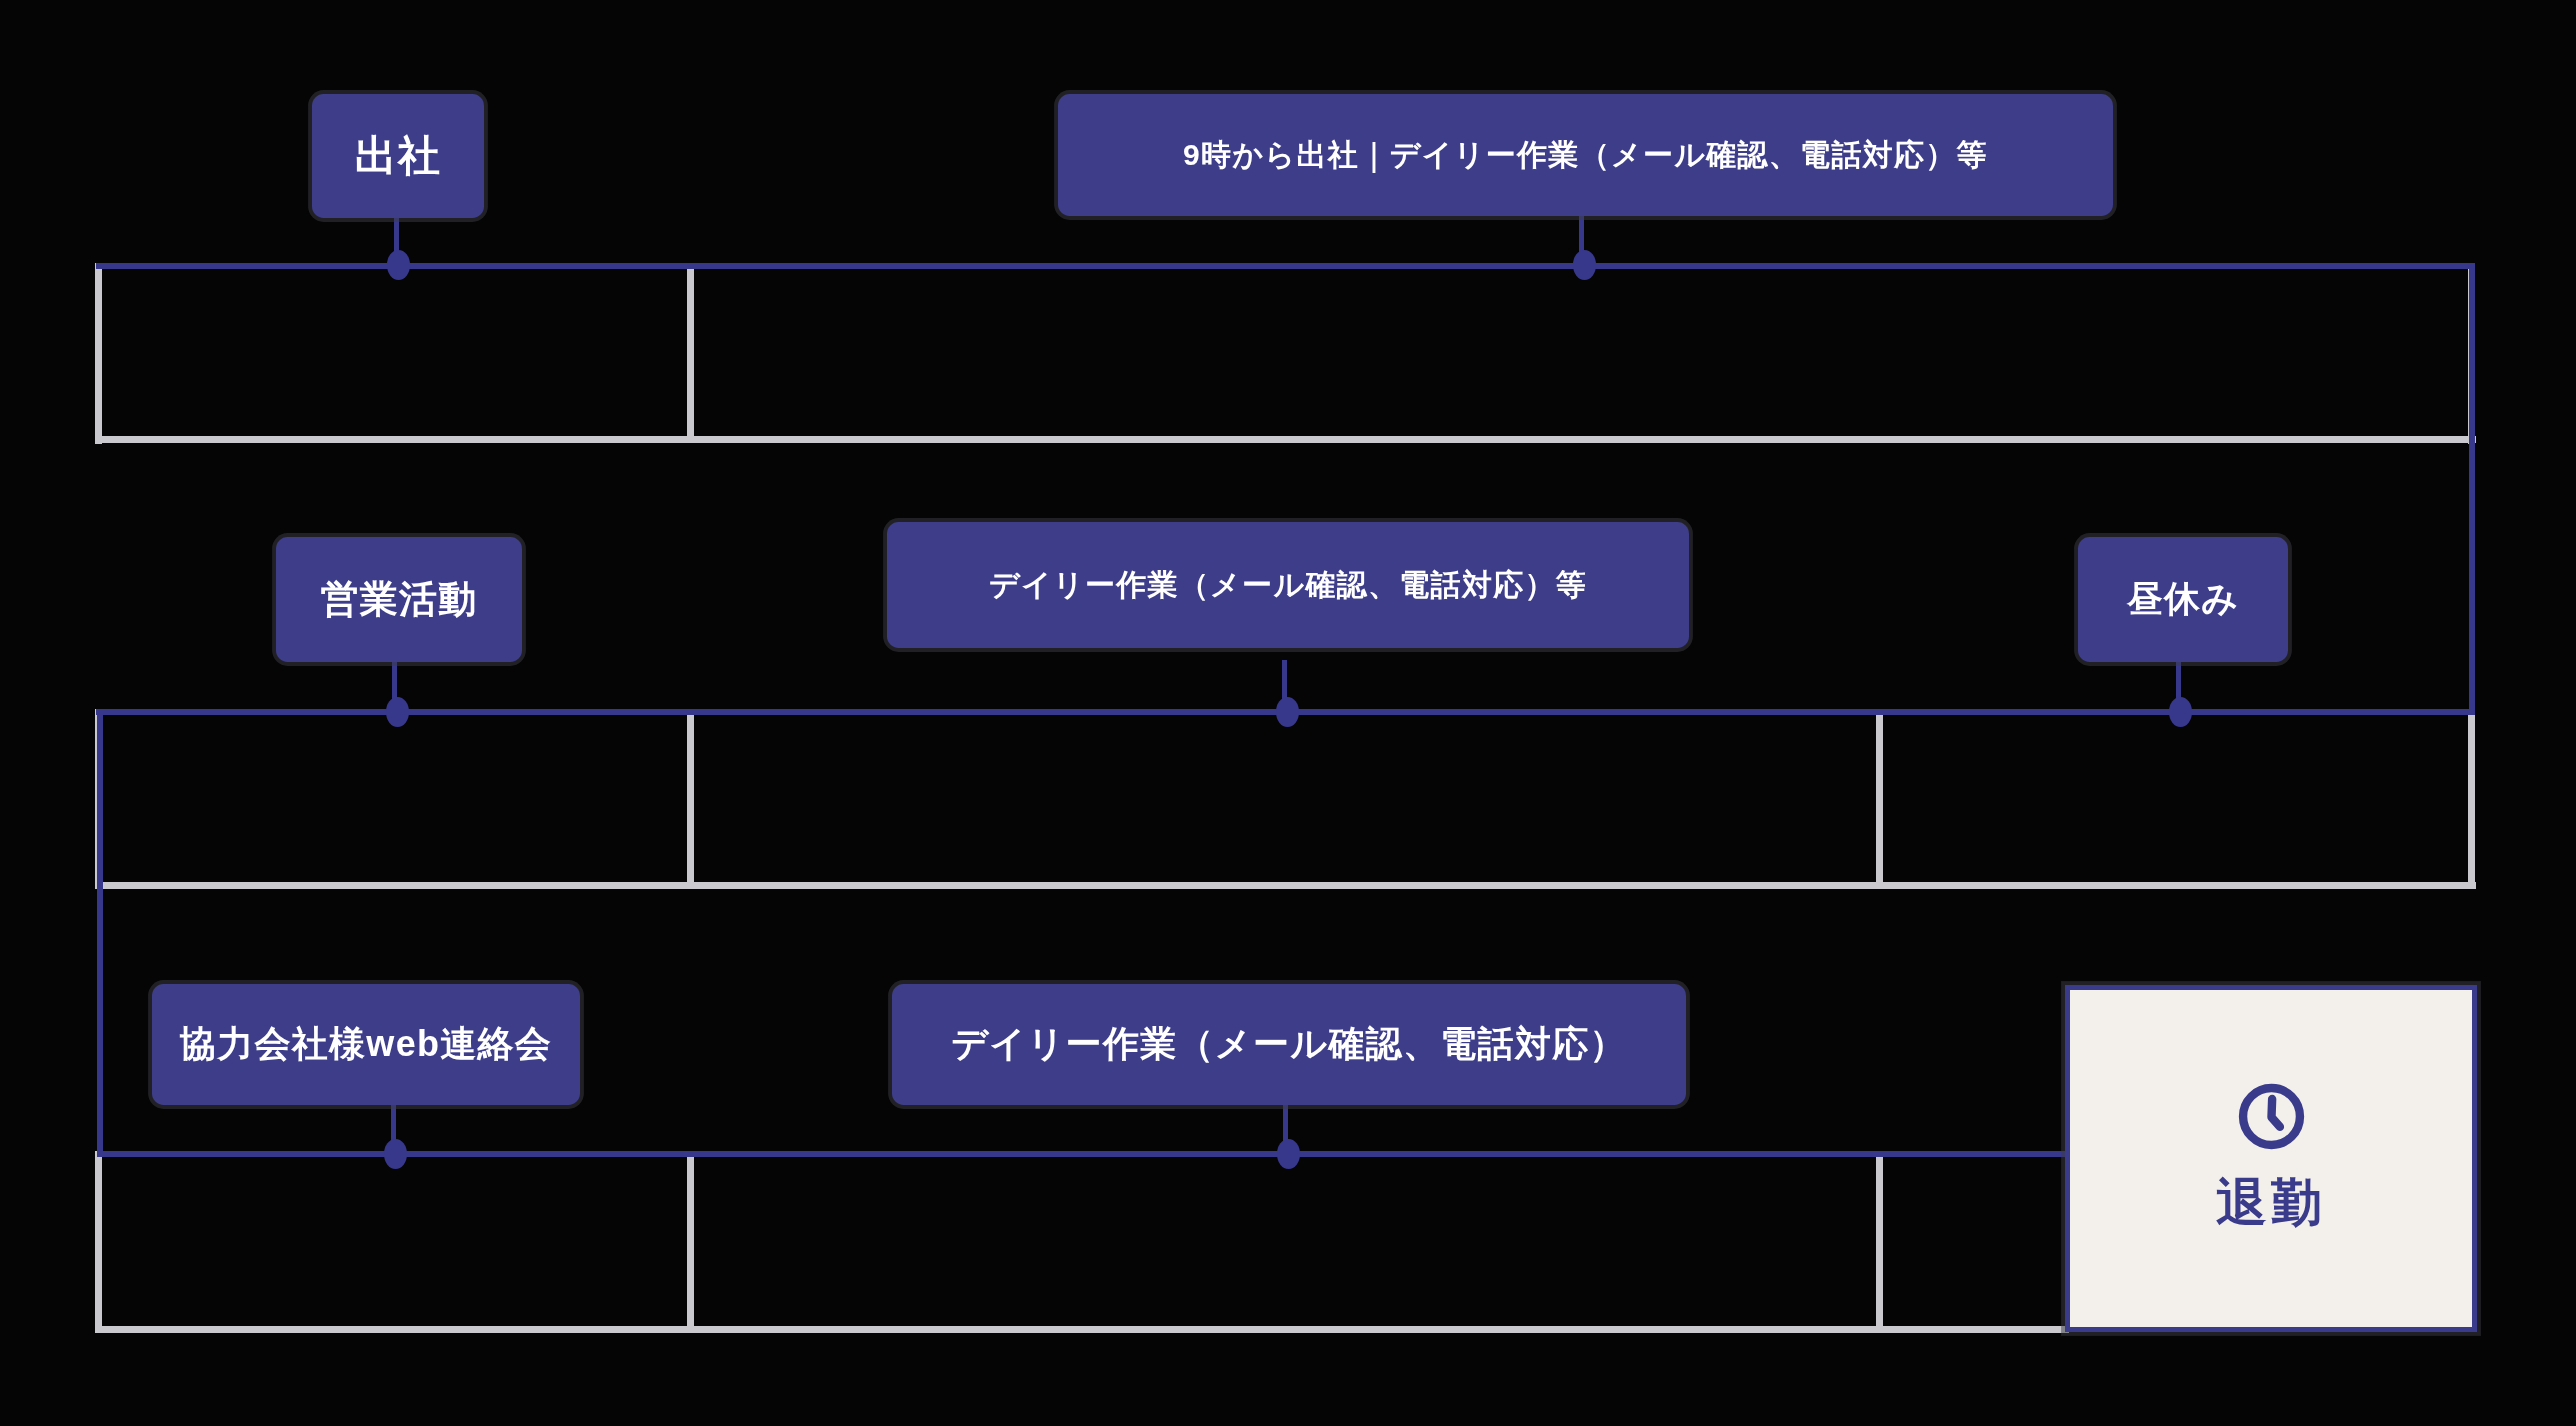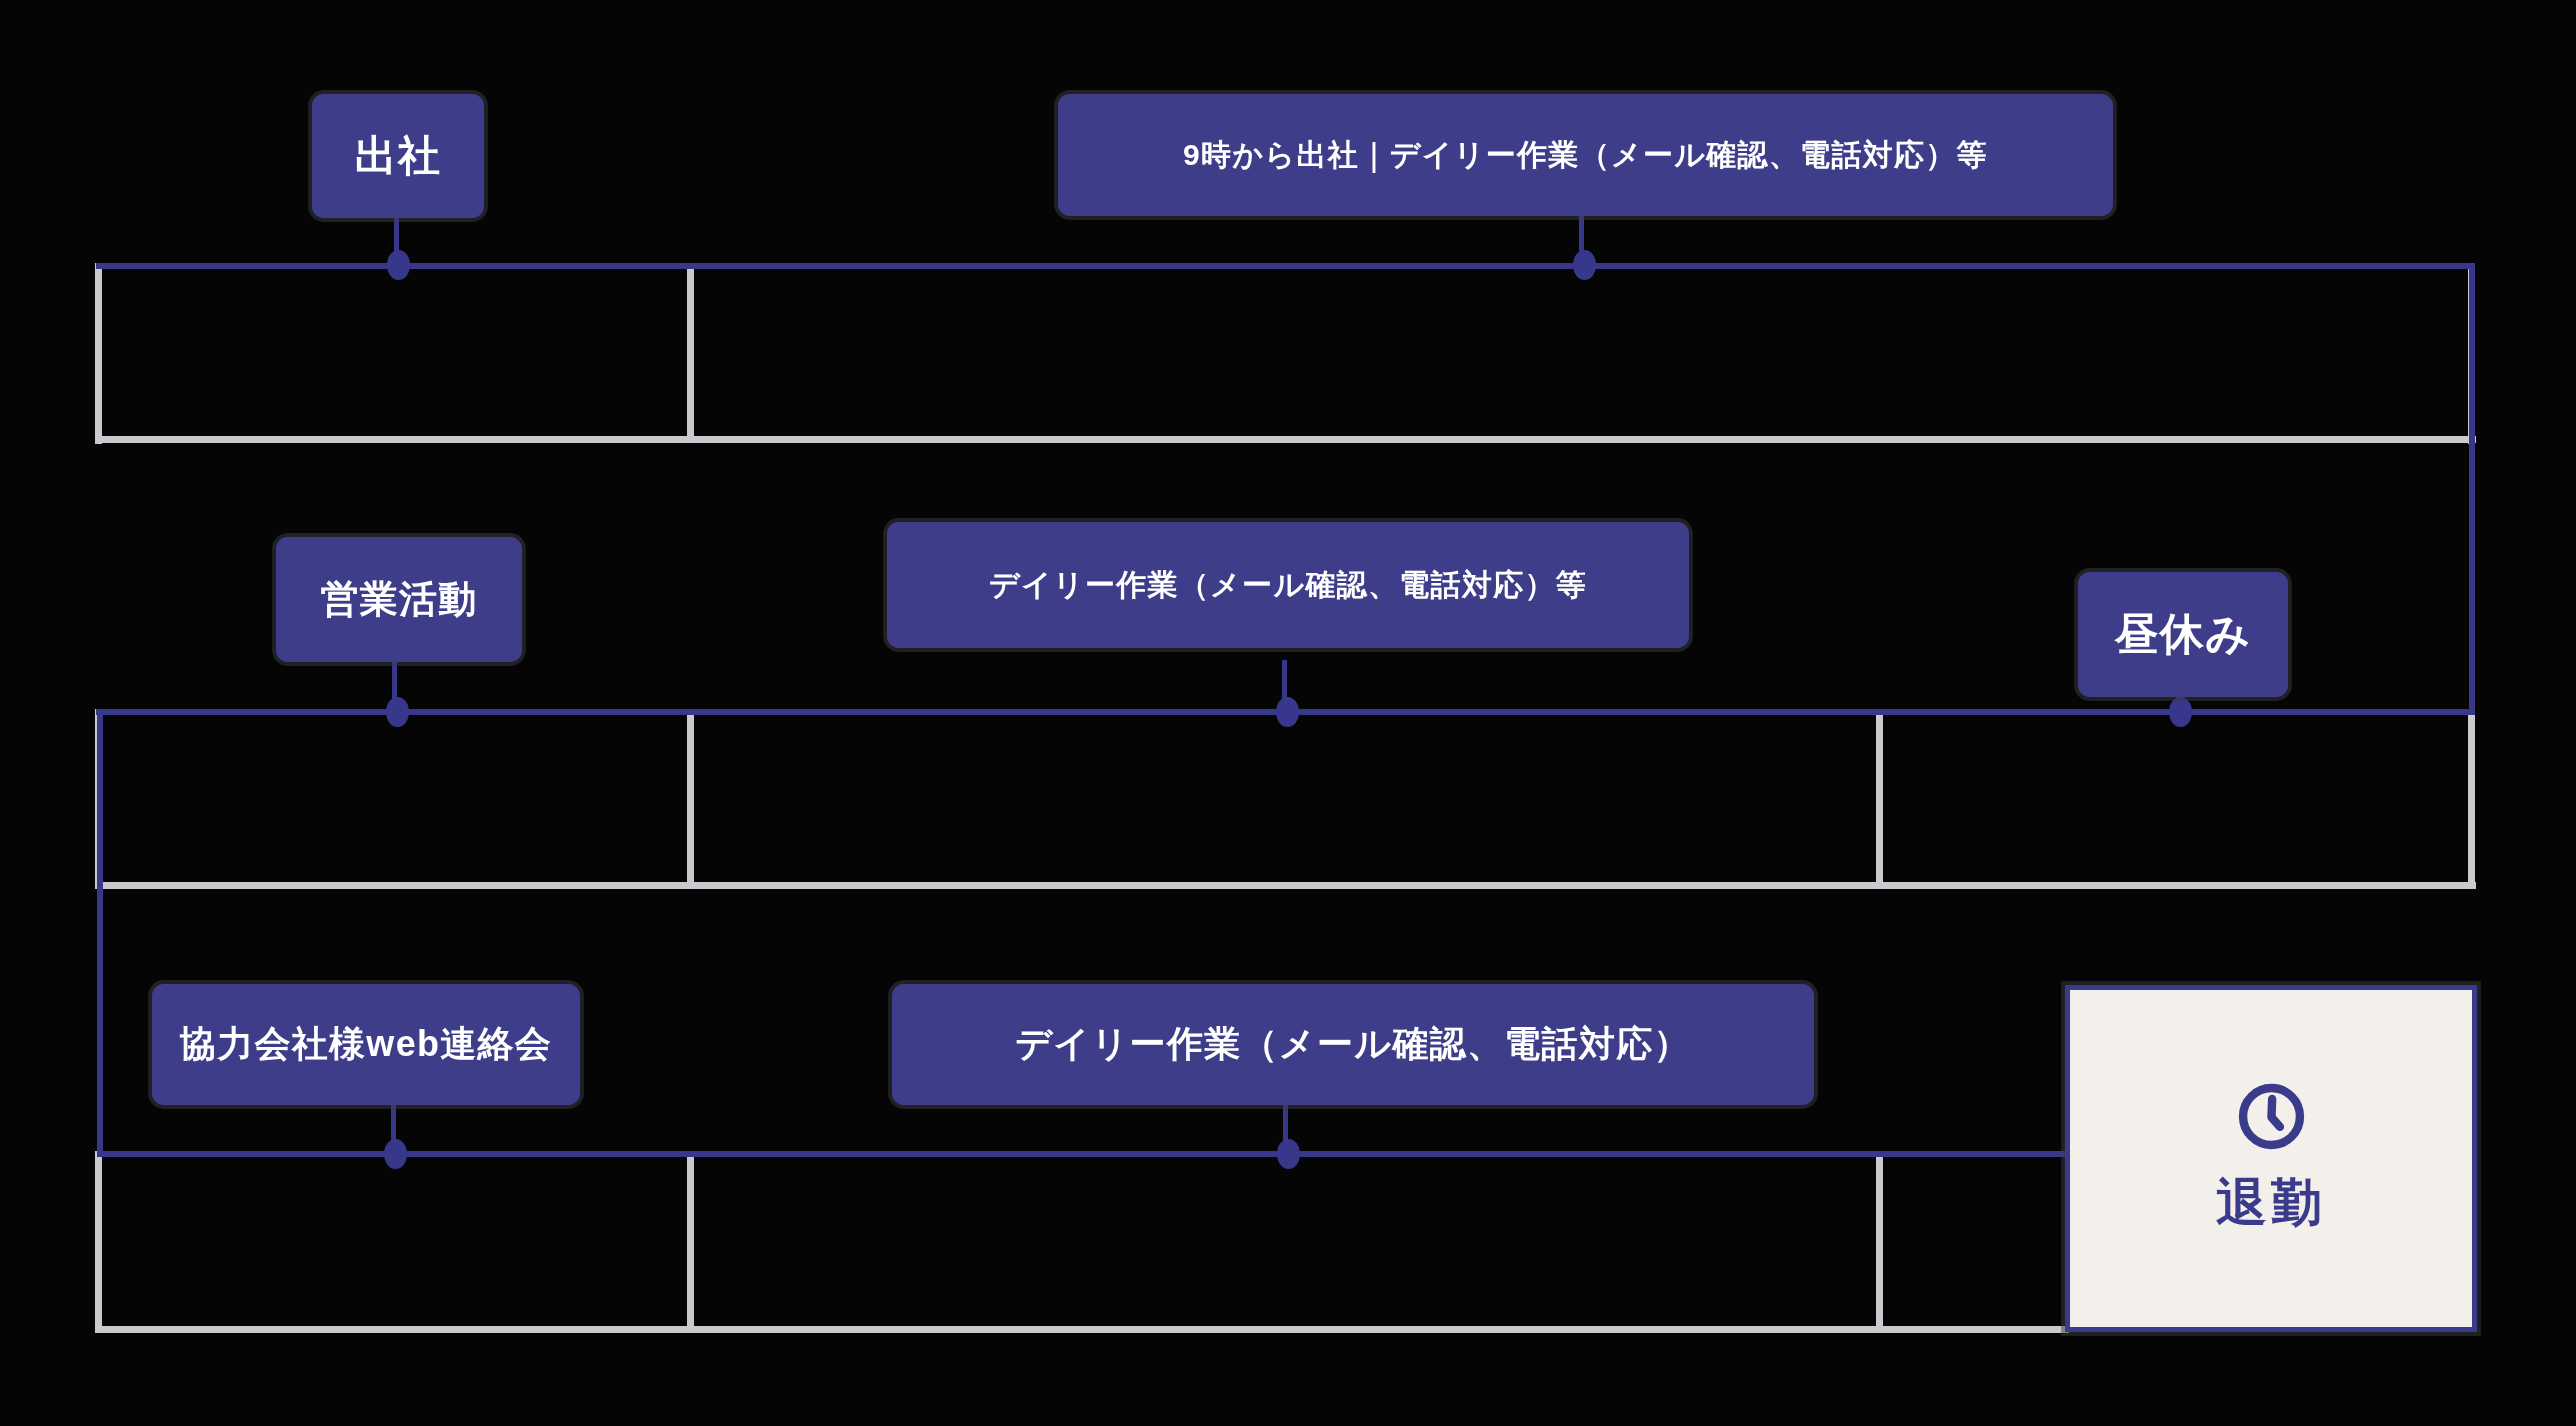--- a/index.html
+++ b/index.html
@@ -102,29 +102,29 @@
   </div>
 
 <div class="ebox" style="left:276px;top:537px;width:246px;height:125px;font-size:38px;">
     <span>営業活動</span>
   </div>
 
 <div class="ebox" style="left:887px;top:522px;width:802px;height:126px;font-size:30px;text-align:right;">
     <span>デイリー作業（メール確認、電話対応）等</span>
   </div>
 
-<div class="ebox" style="left:2078px;top:537px;width:210px;height:125px;font-size:44px;margin-top:35px;">
+<div class="ebox" style="left:2078px;top:537px;width:210px;height:125px;font-size:36px;">
     <span>昼休み</span>
   </div>
 
 <div class="ebox" style="left:152px;top:984px;width:428px;height:121px;font-size:36px;">
     <span>協力会社様web連絡会</span>
   </div>
 
-<div class="ebox" style="left:892px;top:984px;width:922px;height:121px;font-size:36px;">
+<div class="ebox" style="left:892px;top:984px;width:794px;height:121px;font-size:36px;">
     <span>デイリー作業（メール確認、電話対応）</span>
   </div>
 
 <div class="leave" style="left:2065px;top:985px;width:412px;height:347px;">
   <svg class="clock" width="75" height="75" viewBox="-58 -58 116 116">
     <circle cx="0" cy="0" r="44" fill="none" stroke="var(--leave-box-text)" stroke-width="13"></circle>
     <path d="M 1,-27 L 0,1 L 13,16" fill="none" stroke="var(--leave-box-text)" stroke-width="13" stroke-linecap="round" stroke-linejoin="round"></path>
   </svg>
   <span class="label">退勤</span>
 </div>

